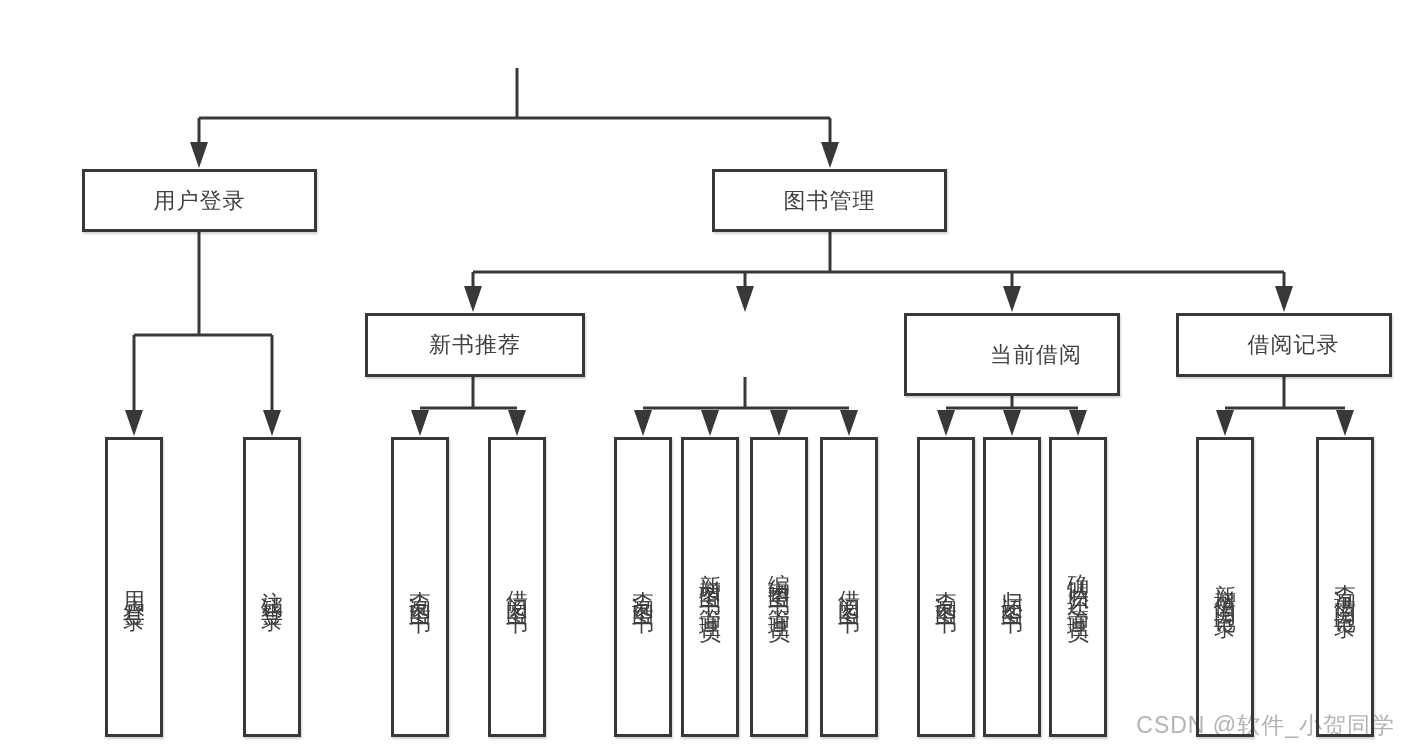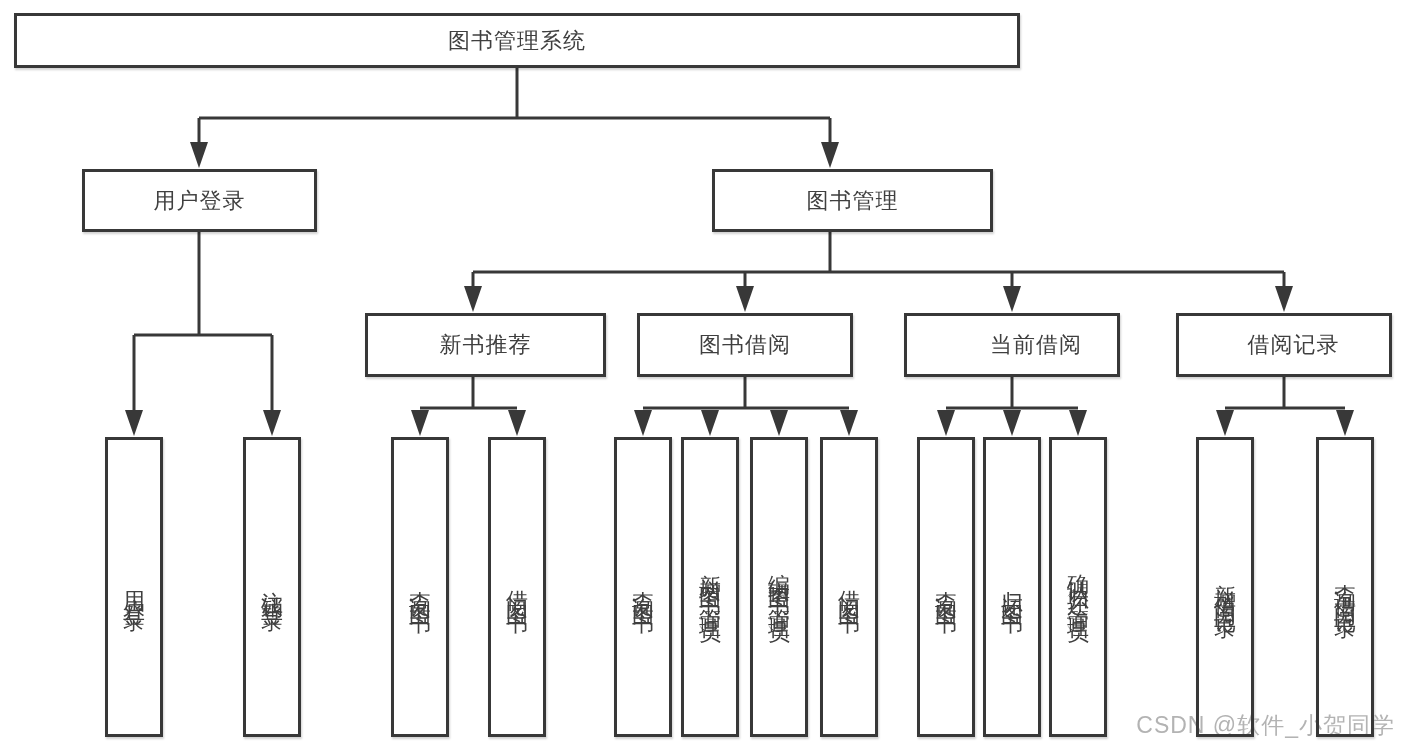--- a/index.html
+++ b/index.html
@@ -96,38 +96,32 @@
     <polygon points="701,410 719,410 710,436"></polygon>
     <polygon points="770,410 788,410 779,436"></polygon>
     <polygon points="840,410 858,410 849,436"></polygon>
     <polygon points="937,410 955,410 946,436"></polygon>
     <polygon points="1003,410 1021,410 1012,436"></polygon>
     <polygon points="1069,410 1087,410 1078,436"></polygon>
     <polygon points="1216,410 1234,410 1225,436"></polygon>
     <polygon points="1336,410 1354,410 1345,436"></polygon>
   </svg>
 
-  <div class="node" style="left:14px;top:13px;width:1006px;height:55px;">
-    <span>图书管理系统</span>
-  </div>
 
   <div class="node" style="left:82px;top:169px;width:235px;height:63px;">
     <span>用户登录</span>
   </div>
-  <div class="node" style="left:712px;top:169px;width:281px;height:63px;">
+  <div class="node" style="left:712px;top:169px;width:235px;height:63px;">
     <span>图书管理</span>
   </div>
 
-  <div class="node" style="left:365px;top:313px;width:241px;height:64px;">
+  <div class="node" style="left:365px;top:313px;width:220px;height:64px;">
     <span>新书推荐</span>
   </div>
-  <div class="node" style="left:637px;top:313px;width:216px;height:64px;">
-    <span>图书借阅</span>
-  </div>
-  <div class="node" style="left:904px;top:313px;width:216px;height:64px;padding-left:48px;">
+  <div class="node" style="left:904px;top:313px;width:216px;height:83px;padding-left:48px;">
     <span>当前借阅</span>
   </div>
   <div class="node" style="left:1176px;top:313px;width:216px;height:64px;padding-left:19px;">
     <span>借阅记录</span>
   </div>
 
   <div class="node vbox" style="left:105px;top:437px;width:58px;height:300px;">
     <span>用户登录</span>
   </div>
   <div class="node vbox" style="left:243px;top:437px;width:58px;height:300px;">

